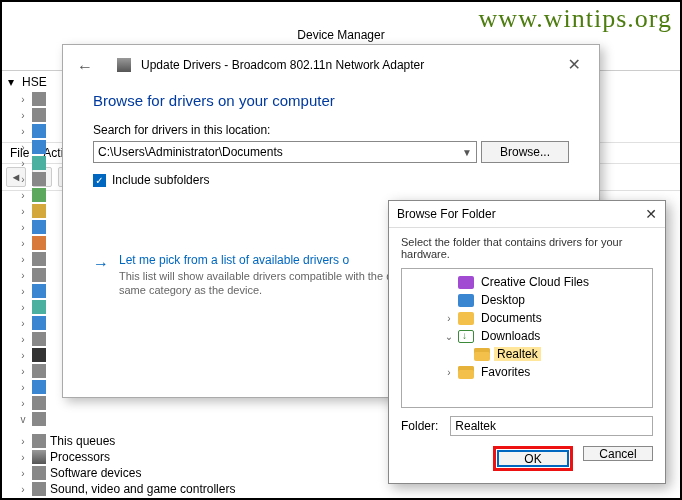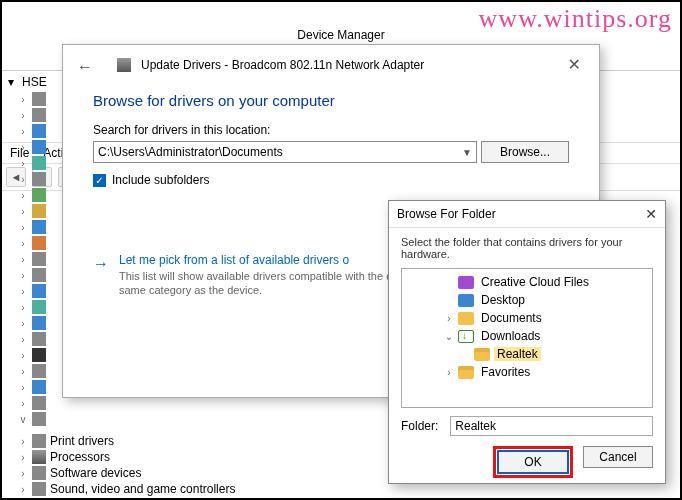--- a/index.html
+++ b/index.html
@@ -1,17 +1,17 @@
 <!DOCTYPE html>
 <html><head>
 <meta charset="utf-8">
 <style>
   * { box-sizing: border-box; font-family: "Segoe UI", Tahoma, sans-serif; }
   body { margin: 0; width: 682px; height: 500px; background: #fff; overflow: hidden; position: relative; border: 2px solid #000; }
-  .watermark { position: absolute; top: 2px; right: 8px; font-size: 26px; color: #ec4899; font-family: Georgia, serif; letter-spacing: 1px; z-index: 999; pointer-events: none; }
+  .watermark { position: absolute; top: 2px; right: 8px; font-size: 26px; color: #4d7c0f; font-family: Georgia, serif; letter-spacing: 1px; z-index: 999; pointer-events: none; }
 
   
   .dm-window { position: absolute; inset: 0; background: #fff; }
   .dm-title { display: flex; align-items: center; gap: 6px; padding: 20px 8px; font-size: 12px; border-bottom: 1px solid #e0e0e0; flex-direction: column; }
   .dm-title .sp { flex: 1; }
   .dm-title .x { font-size: 16px; color: #666; padding: 0 6px; }
   .dm-menu { display: flex; gap: 14px; padding: 3px 8px; font-size: 12px; border-bottom: 1px solid #e0e0e0; }
   .dm-tool { display: flex; gap: 6px; padding: 3px 4px; border-bottom: 1px solid #e0e0e0; }
   .dm-tool .tb { width: 20px; height: 20px; border: 1px solid #ccc; background: #f4f4f4; border-radius: 2px; font-size: 11px; display:flex; align-items:center; justify-content:center; color:#555; }
   .dm-body { position: absolute; top: 68px; left: 0; right: 0; bottom: 0; border-top: 1px solid #ccc; padding: 4px 6px; overflow: hidden; }
@@ -65,21 +65,21 @@
   .fic-folder { background:#f3c14b; box-shadow: inset 0 4px 0 #e6b23a; }
   .fic-cloud  { background:#a04bd1; }
   .fic-desk   { background:#3b86d1; }
   .fic-docs   { background:#f3c14b; }
   .fic-down   { background:#fff; border:1px solid #3a8a3a; position:relative; }
   .fic-down::after { content:"↓"; color:#3a8a3a; font-size:10px; position:absolute; left:3px; top:-1px; }
   .bff-folder { display:flex; align-items:center; gap:12px; padding: 6px 12px 4px 12px; font-size:12px; }
   .bff-folder input { flex:1; height:20px; border:1px solid #aaa; padding:0 4px; font-size:12px; }
   .bff-btns { display:flex; justify-content:flex-end; gap:10px; padding: 6px 12px 10px 12px; }
   .bff-ok-wrap { border: 3px solid #e11; padding: 2px; }
-  .bff-btn { border:1px solid #888; background:#f3f3f3; font-size:12px; width:70px; height:22px; display:flex; align-items:center; justify-content:center; }
+  .bff-btn { border:1px solid #888; background:#f3f3f3; font-size:12px; width:70px; height:15px; display:flex; align-items:center; justify-content:center; }
   .bff-btn.primary { border:1px solid #0067c0; outline: 1px solid #0067c0; }
 </style>
 </head>
 <body>
 
 <div class="watermark">www.wintips.org</div>
 
 <div class="dm-window">
   <div class="dm-title">
     <span class="ic ic-pc"></span>
@@ -188,21 +188,21 @@
             <span class="ic ic-gray"></span>
           </div>
         <div class="tree-item">
             <span class="arw">v</span>
             <span class="ic ic-gray"></span>
           </div>
         <div style="height:6px"></div>
         <div class="tree-item">
             <span class="arw">›</span>
             <span class="ic ic-gray"></span>
-            <span>Print drivers</span>
+            <span>This queues</span>
           </div>
         <div class="tree-item">
             <span class="arw">›</span>
             <span class="ic ic-chip"></span>
             <span>Processors</span>
           </div>
         <div class="tree-item">
             <span class="arw">›</span>
             <span class="ic ic-gray"></span>
             <span>Software devices</span>

